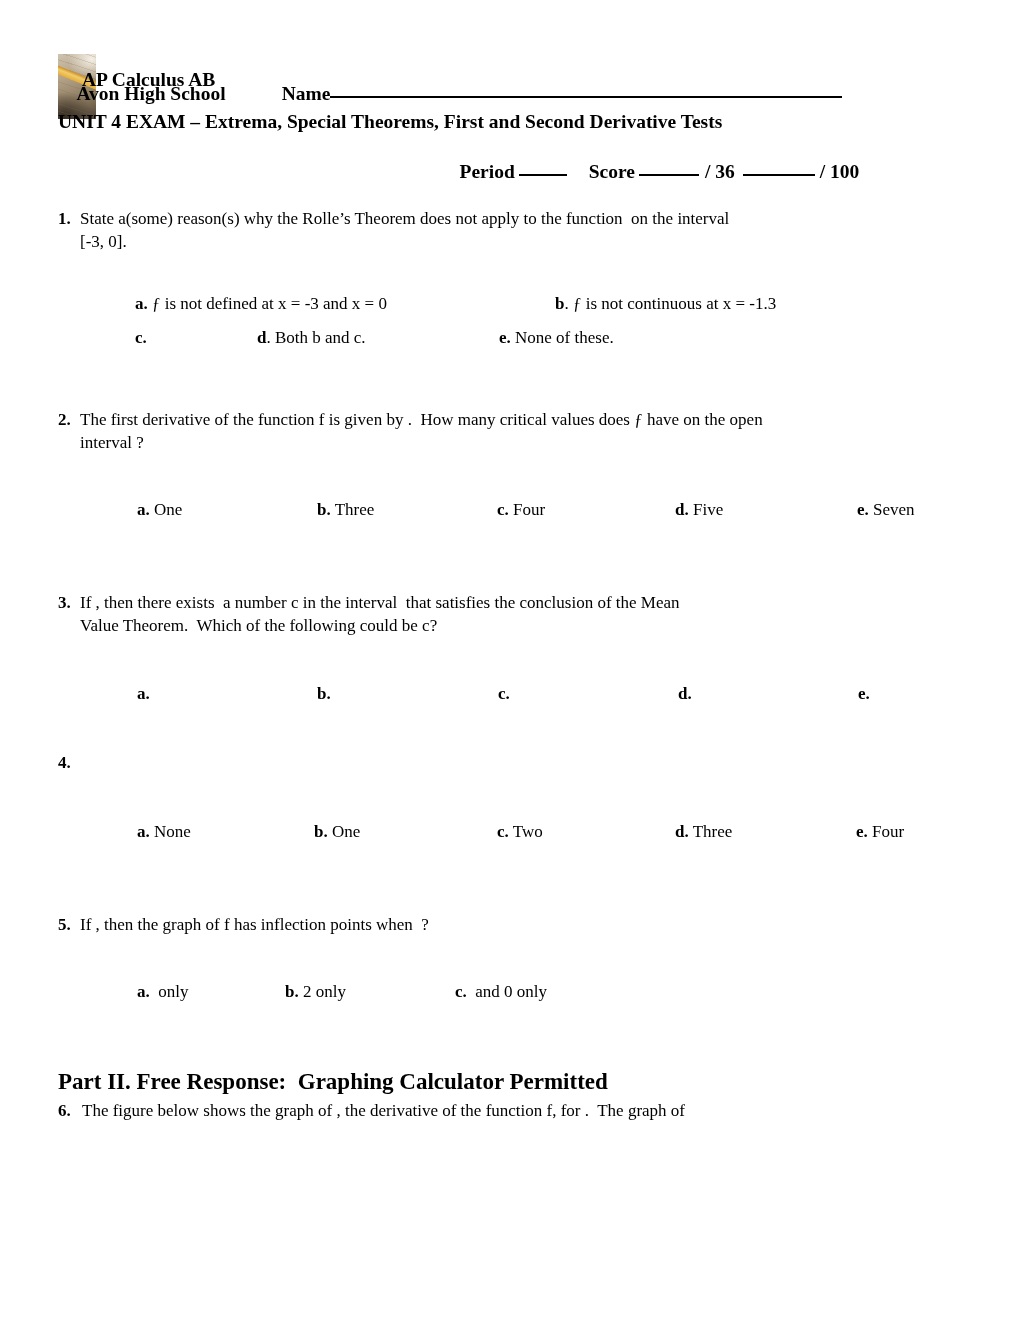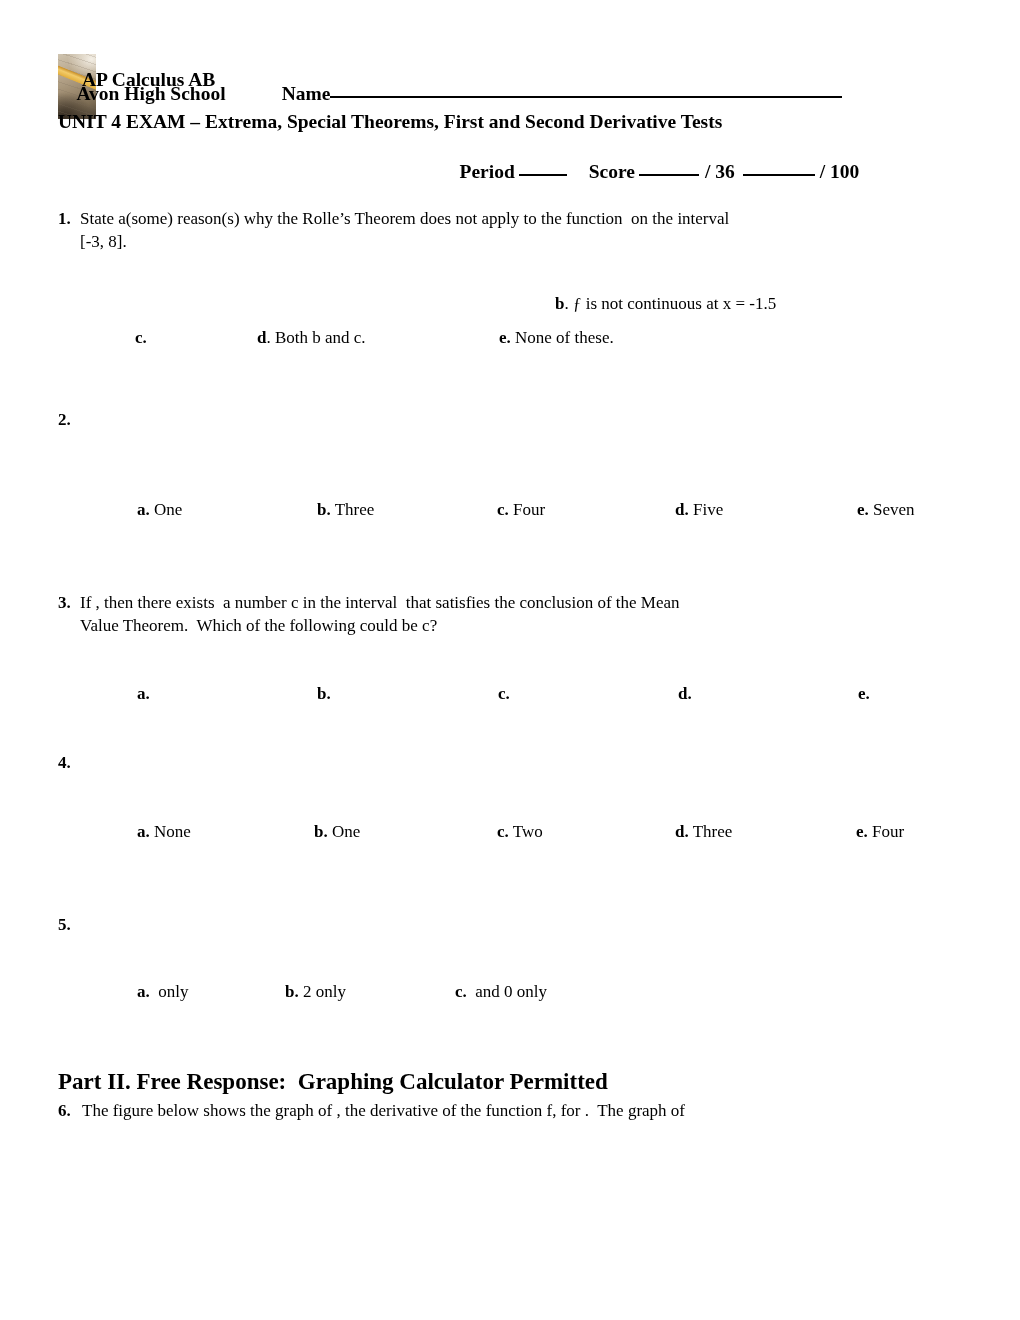--- a/index.html
+++ b/index.html
@@ -104,37 +104,41 @@
   <div class="hdr-line" style="left:58px; top:68px;padding-left:24px;">AP Calculus AB</div>
 
   <div class="hdr-line" style="left:58px; top:110px;">UNIT 4 EXAM – Extrema, Special Theorems, First and Second Derivative Tests</div>
 
   <div class="hdr-line" style="left:440px; top:136px;">
     <span>Period</span><span class="rule" style="width:48px;margin-left:4px;"></span><span style="display:inline-block;width:22px;"></span><span>Score</span><span class="rule" style="width:60px;margin-left:4px;"></span><span style="display:inline-block;width:6px;"></span><span>/ 36</span><span class="rule" style="width:72px;margin-left:8px;"></span><span style="display:inline-block;width:5px;"></span><span>/ 100</span>
   </div>
 
 
   <div class="qnum" style="left:58px; top:208px;">1.</div>
-  <div class="qtext" style="left:80px; top:208px; width:660px;">State a(some) reason(s) why the Rolle’s Theorem does not apply to the function  on the interval [-3, 8].</div>
-
+  <div class="qtext" style="left:80px; top:208px; width:660px;">State a(some) reason(s) why the Rolle’s Theorem does not apply to the function  on the interval [-3, 0].</div>
+
+  <div class="opt" style="left:118px; top:271px;">
+    <b>a.</b> <span>ƒ is not defined at x = -3 and x = 0</span>
+  </div>
   <div class="opt" style="left:538px; top:271px;">
-    <b>b</b><span>. ƒ is not continuous at x = -1.5</span>
+    <b>b</b><span>. ƒ is not continuous at x = -1.3</span>
   </div>
 
   <div class="opt" style="left:118px; top:305px;">
     <b>c.</b><span></span>
   </div>
   <div class="opt" style="left:240px; top:305px;">
     <b>d</b><span>. Both b and c.</span>
   </div>
   <div class="opt" style="left:482px; top:305px;">
     <b>e.</b> <span>None of these.</span>
   </div>
 
   <div class="qnum" style="left:58px; top:409px;">2.</div>
+  <div class="qtext" style="left:80px; top:409px; width:718px;">The first derivative of the function f is given by .  How many critical values does ƒ have on the open interval ?</div>
 
   <div class="opt" style="left:120px; top:477px;">
     <b>a.</b> <span>One</span>
   </div>
   <div class="opt" style="left:300px; top:477px;">
     <b>b.</b> <span>Three</span>
   </div>
   <div class="opt" style="left:480px; top:477px;">
     <b>c.</b> <span>Four</span>
   </div>
@@ -176,20 +180,21 @@
     <b>c.</b> <span>Two</span>
   </div>
   <div class="opt" style="left:658px; top:799px;">
     <b>d.</b> <span>Three</span>
   </div>
   <div class="opt" style="left:839px; top:799px;">
     <b>e.</b> <span>Four</span>
   </div>
 
   <div class="qnum" style="left:58px; top:914px;">5.</div>
+  <div class="qtext" style="left:80px; top:914px; width:560px;">If , then the graph of f has inflection points when  ?</div>
 
   <div class="opt" style="left:120px; top:959px;">
     <b>a.</b> <span> only</span>
   </div>
   <div class="opt" style="left:268px; top:959px;">
     <b>b.</b> <span>2 only</span>
   </div>
   <div class="opt" style="left:438px; top:959px;">
     <b>c.</b> <span> and 0 only</span>
   </div>

